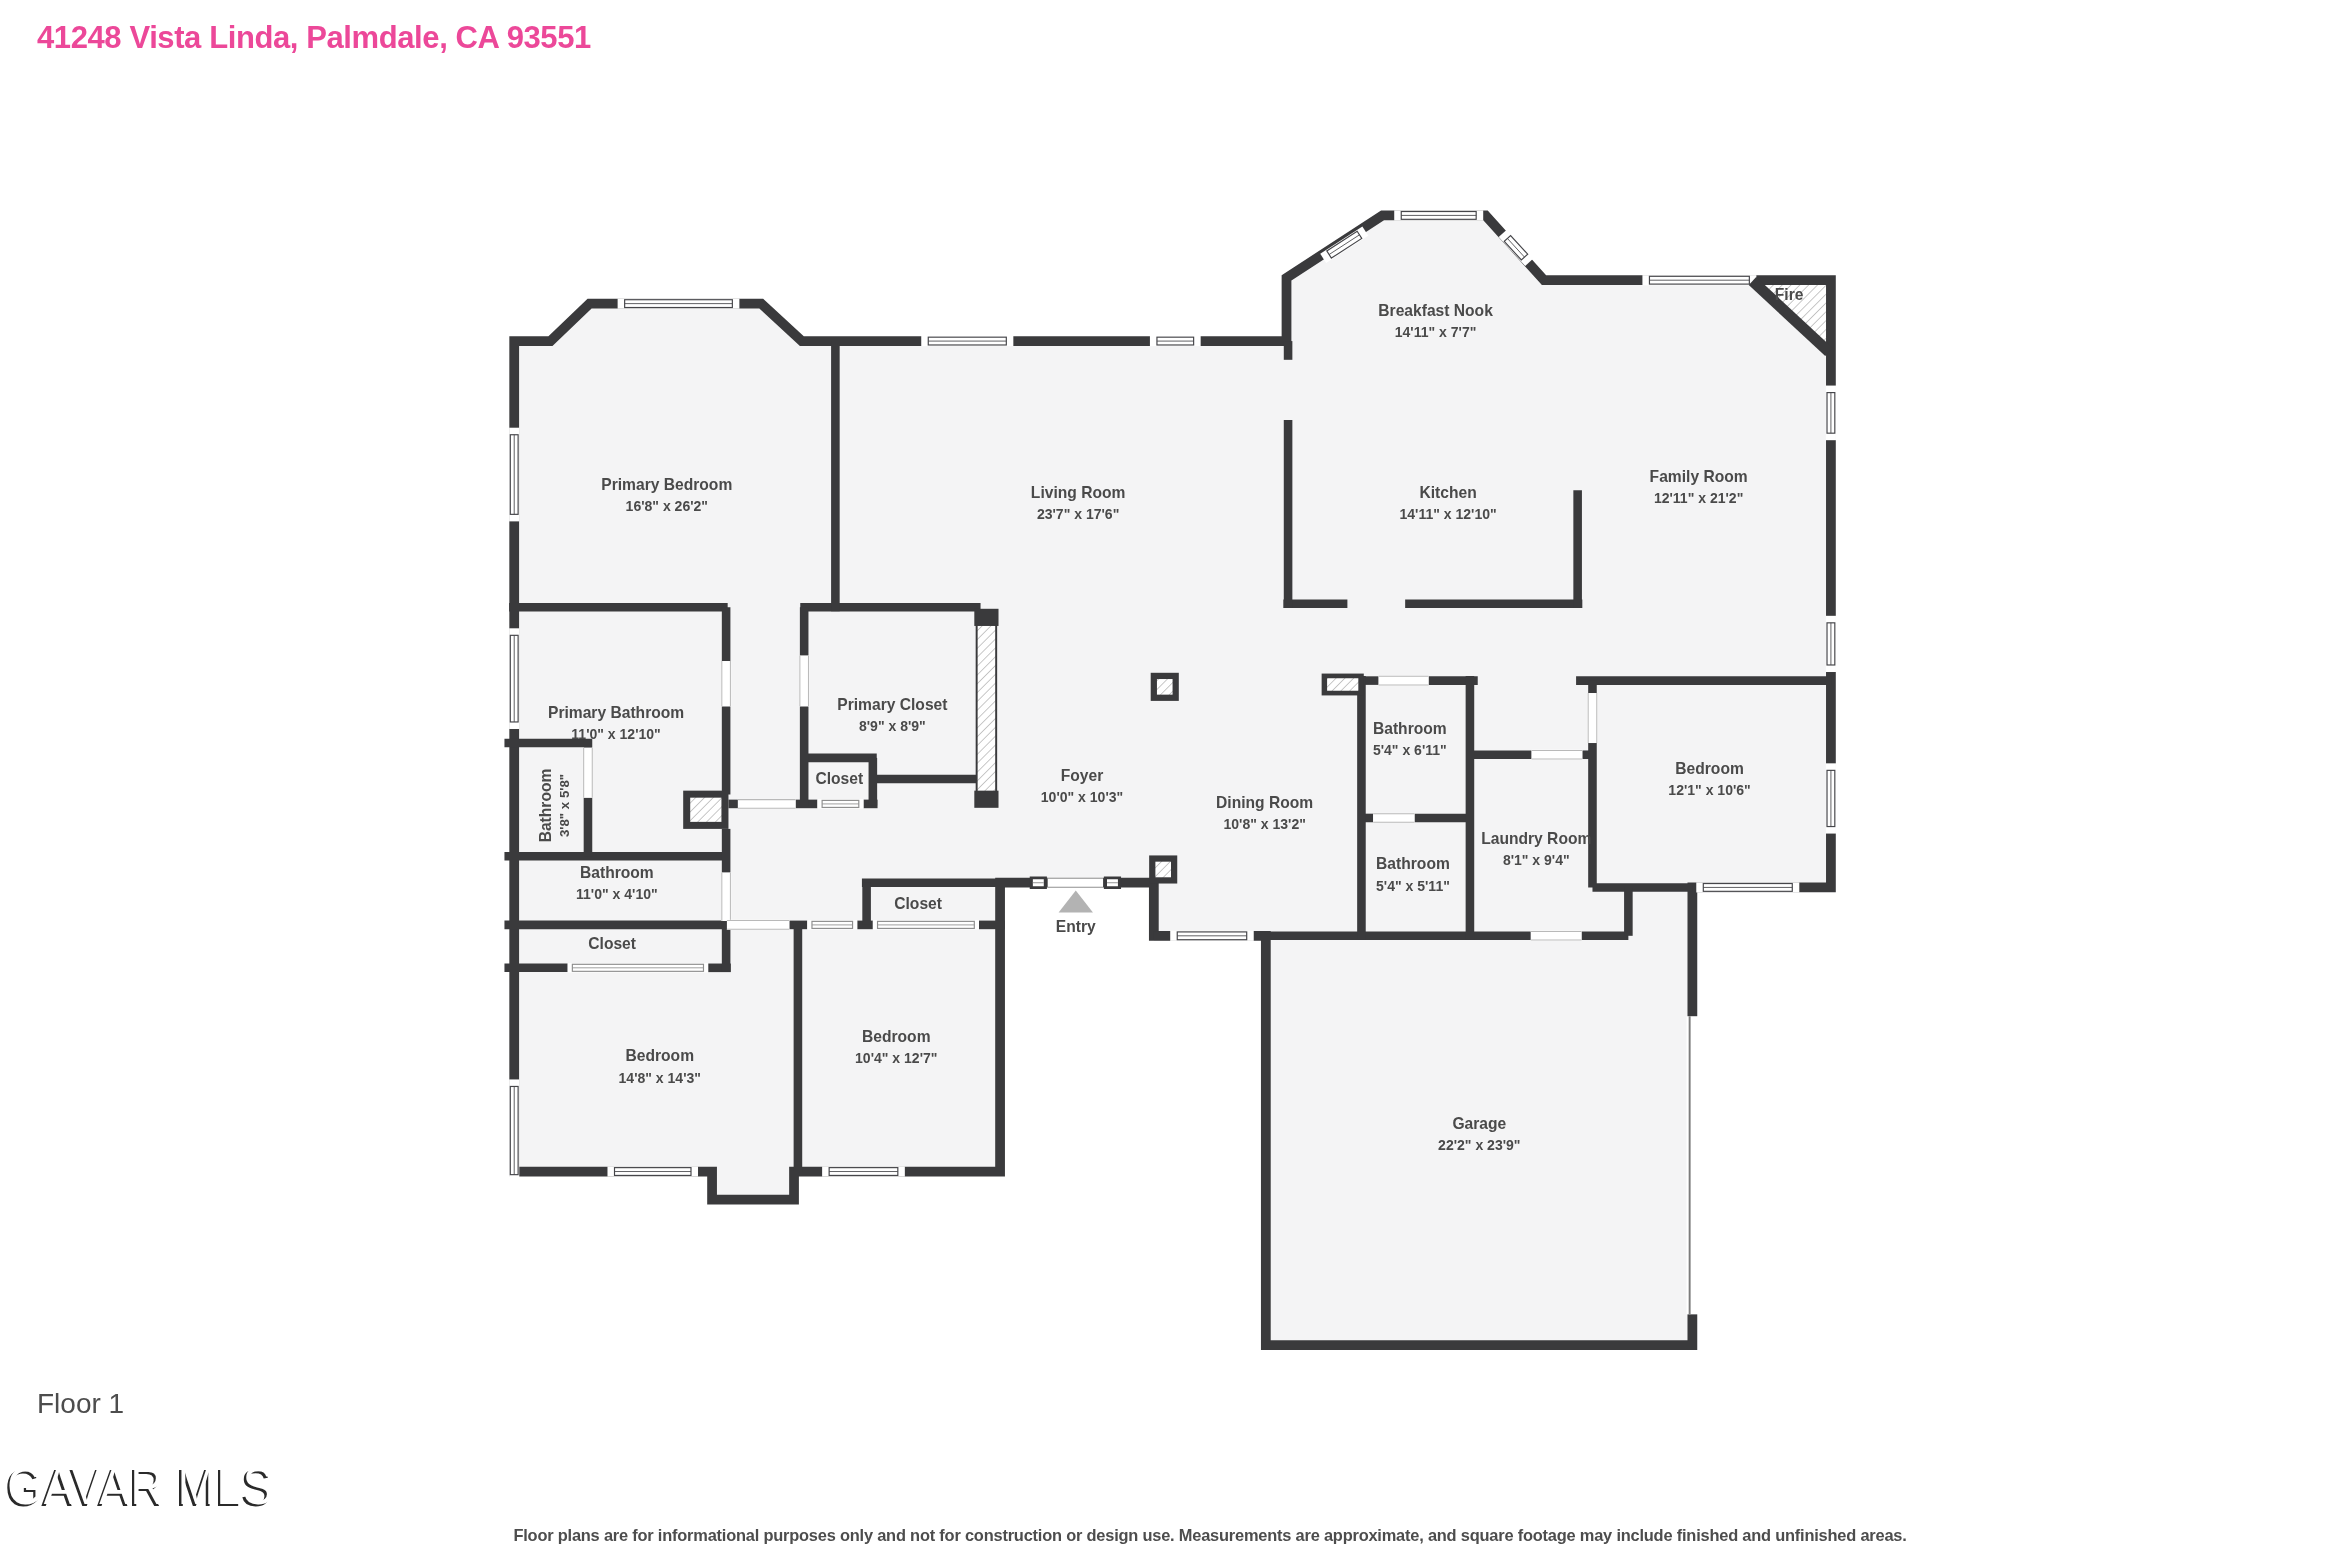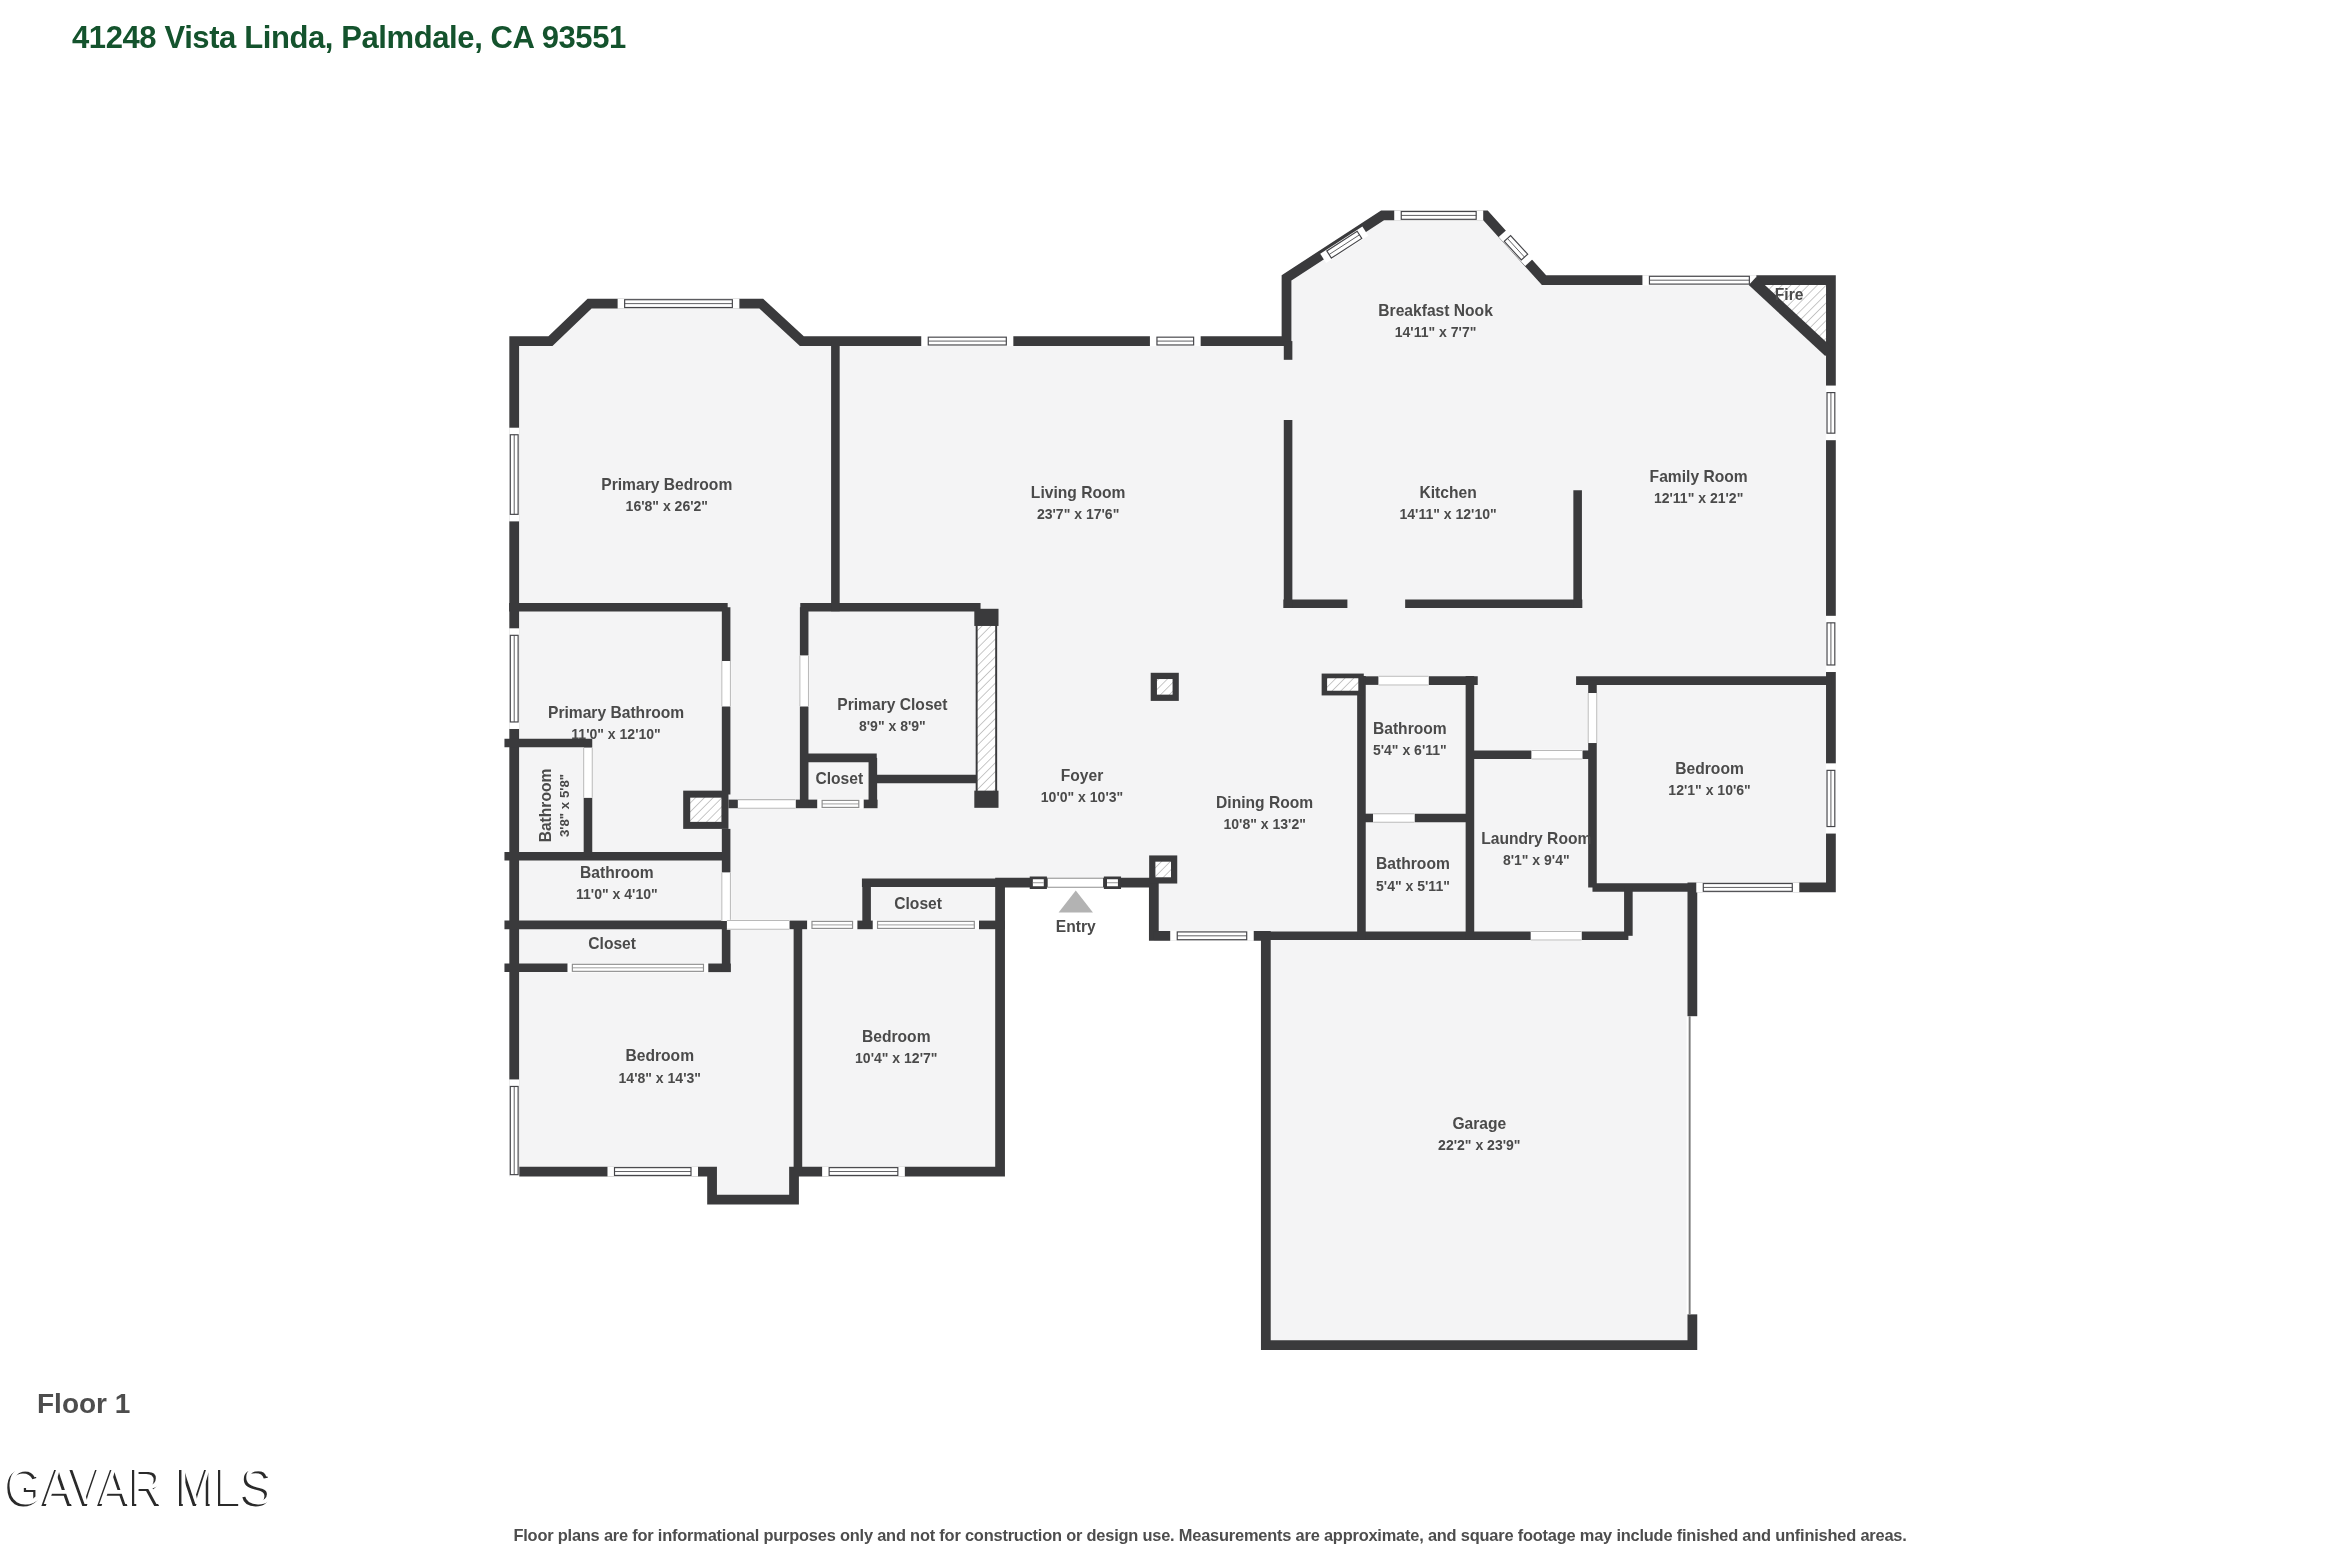--- a/index.html
+++ b/index.html
@@ -1,17 +1,17 @@
 <!DOCTYPE html>
 <html style="font-size:12.5px"><head><meta charset="utf-8">
 <style>
 html,body{margin:0;padding:0;background:#fff;width:2342px;height:1561px;overflow:hidden;}
 .page{position:relative;width:2342px;height:1561px;font-family:"Liberation Sans",sans-serif;}
-.title{position:absolute;left:37px;top:20px;font-size:31px;letter-spacing:-0.4px;font-weight:bold;color:#14532d;margin-left:35px;}
-.floor{position:absolute;left:37px;top:1388px;font-size:28px;font-weight:bold;color:#4d4d4d;}
+.title{position:absolute;left:37px;top:20px;font-size:31px;letter-spacing:-0.4px;font-weight:bold;color:#ec4899;}
+.floor{position:absolute;left:37px;top:1388px;font-size:28px;font-weight:normal;color:#4d4d4d;}
 .disc{position:absolute;left:39px;top:1526px;width:2342px;text-align:center;font-size:16.4px;letter-spacing:-0.2px;font-weight:bold;color:#4d4d4d;}
 .gavar{position:absolute;left:4.7px;top:1458px;font-size:52px;color:#2a2a2a;letter-spacing:0.8px;font-weight:normal;transform:scaleX(0.88);transform-origin:left top;}
 .gavar .w{position:absolute;left:2.7px;top:-2px;color:#ffffff;letter-spacing:0.8px;white-space:nowrap;}
 svg{position:absolute;left:0;top:0;}
 </style></head>
 <body>
 <div class="page">
 <svg width="2342" height="1561" viewBox="0 0 3000 2000">
 <defs>
         <pattern id="hatch" width="8" height="8" patternTransform="rotate(45)" patternUnits="userSpaceOnUse">

